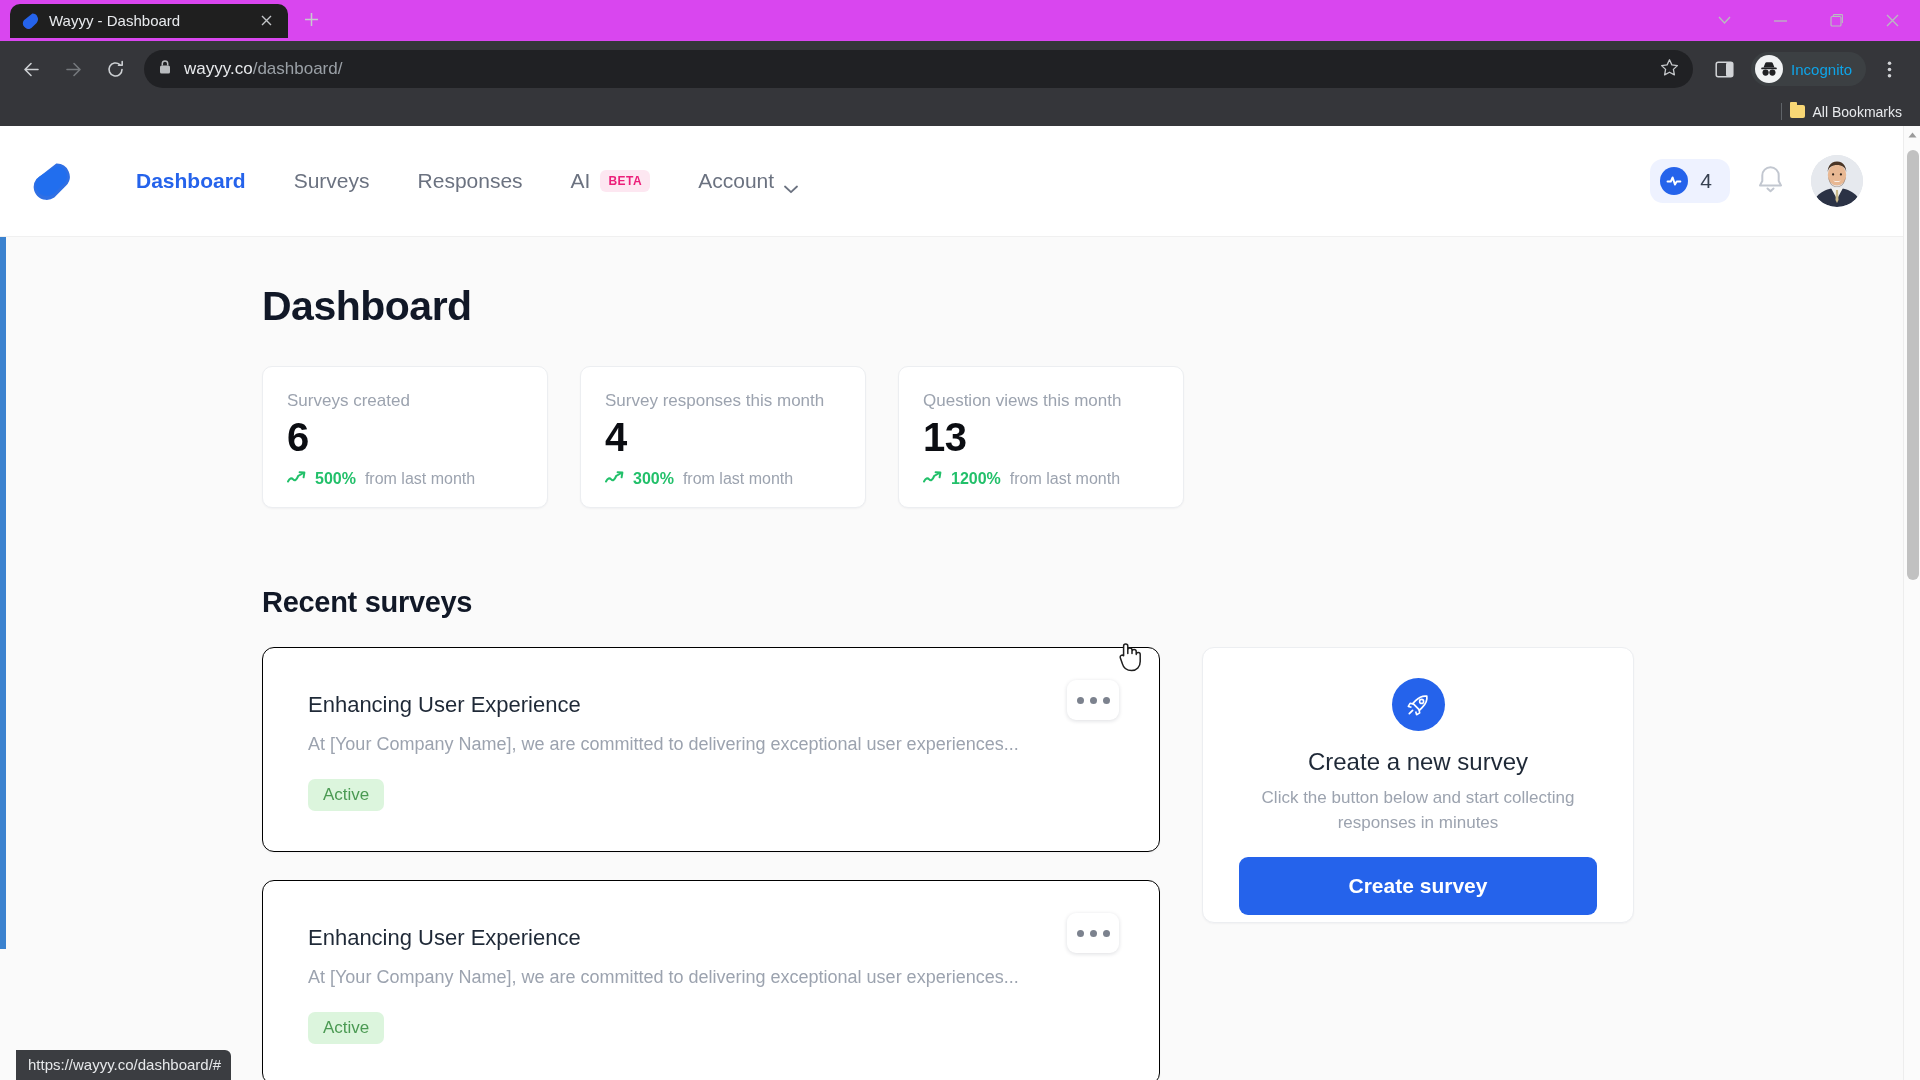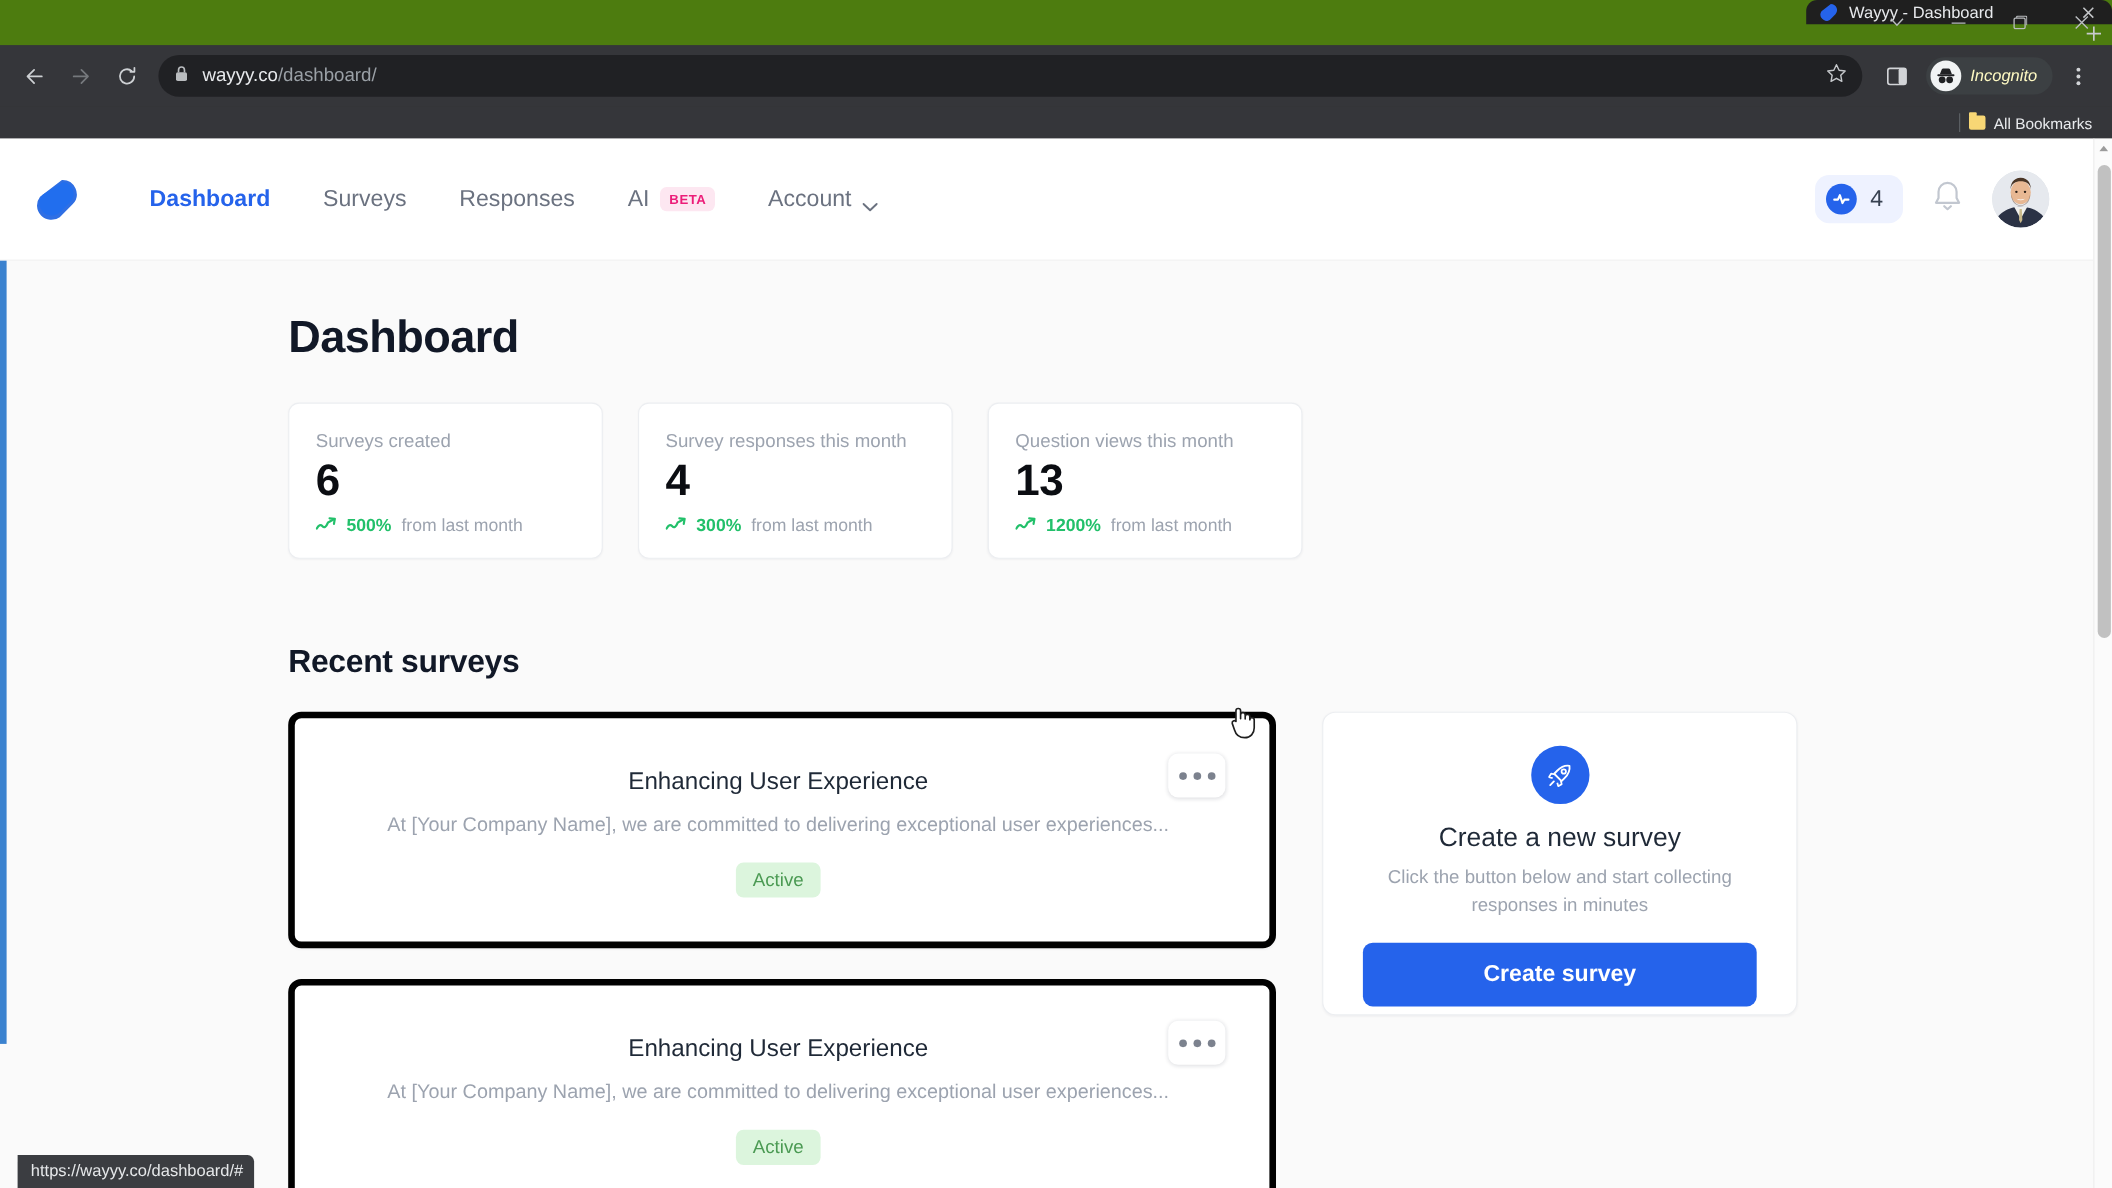--- a/index.html
+++ b/index.html
@@ -7,24 +7,23 @@
     width: 1920px; height: 1080px;
     overflow: hidden;
     font-family: "Liberation Sans", sans-serif;
     background: #35363a;
   }
 
   
   .browser { width: 1920px; height: 1080px; position: relative; background: #35363a; }
 
   .tabstrip {
-    height: 41px; background: #4d7c0f;
-    display: flex; align-items: flex-end; padding-left: 10px;
+    height: 41px; background: #d946ef;
+    display: flex; align-items: center; padding-left: 10px;
     position: relative;
-    flex-direction: column;
   }
   .tab {
     display: flex; align-items: center; gap: 10px;
     width: 278px; height: 34px;
     background: #1f1f1f; color: #e8eaed;
     border-radius: 10px 10px 0 0; padding: 0 11px;
     font-size: 15px; position: relative;
   }
   .tab-favicon { width: 18px; height: 18px; position: relative; flex: none; }
   .tab-title {
@@ -67,21 +66,21 @@
   .omnibox-url { font-size: 17px; color: #9aa0a6; white-space: nowrap; }
   .omnibox-url b { color: #e8eaed; font-weight: 400; }
   .star { margin-left: auto; color: #c5c8cb; }
   .tb-icon {
     width: 38px; height: 38px; display: flex; align-items: center; justify-content: center;
     border-radius: 50%; color: #d2d4d7; flex: none;
   }
   .incognito-chip {
     display: flex; align-items: center; gap: 8px;
     height: 34px; padding: 0 14px 0 4px; border-radius: 17px;
-    background: #3c4043; color: #fef9c3; font-size: 15px; margin-left: 4px; flex: none; font-style: italic;
+    background: #3c4043; color: #0ea5e9; font-size: 15px; margin-left: 4px; flex: none;
   }
   .incognito-avatar {
     width: 28px; height: 28px; border-radius: 50%; background: #f1f3f4;
     display: flex; align-items: center; justify-content: center; flex: none;
   }
 
   .bookmarks {
     height: 29px; background: #35363a; position: relative;
     display: flex; align-items: center; justify-content: flex-end;
     padding-right: 18px; gap: 8px;
@@ -166,24 +165,23 @@
 
   .section-title {
     font-size: 29px; font-weight: 700; color: #111827;
     margin-top: 78px; letter-spacing: -0.3px;
   }
 
   .lower { display: flex; gap: 42px; margin-top: 28px; }
   .surveys-col { width: 898px; }
   .survey-card {
     position: relative; background: #ffffff;
-    border: 6px solid #000000; border-radius: 12px;
+    border: 1px solid #000000; border-radius: 12px;
     padding: 44px 52px 40px 45px; margin-bottom: 28px;
     box-shadow: 0 1px 2px rgba(16,24,40,.04);
-    text-align: center;
   }
   .survey-title { font-size: 22px; color: #1f2937; }
   .survey-desc { font-size: 18px; color: #9ca3af; margin-top: 16px; }
   .pill {
     display: inline-block; margin-top: 24px;
     background: #dcf5dd; color: #4b9a53;
     font-size: 17px; padding: 6px 15px; border-radius: 7px;
   }
   .more-btn {
     position: absolute; right: 40px; top: 32px;

